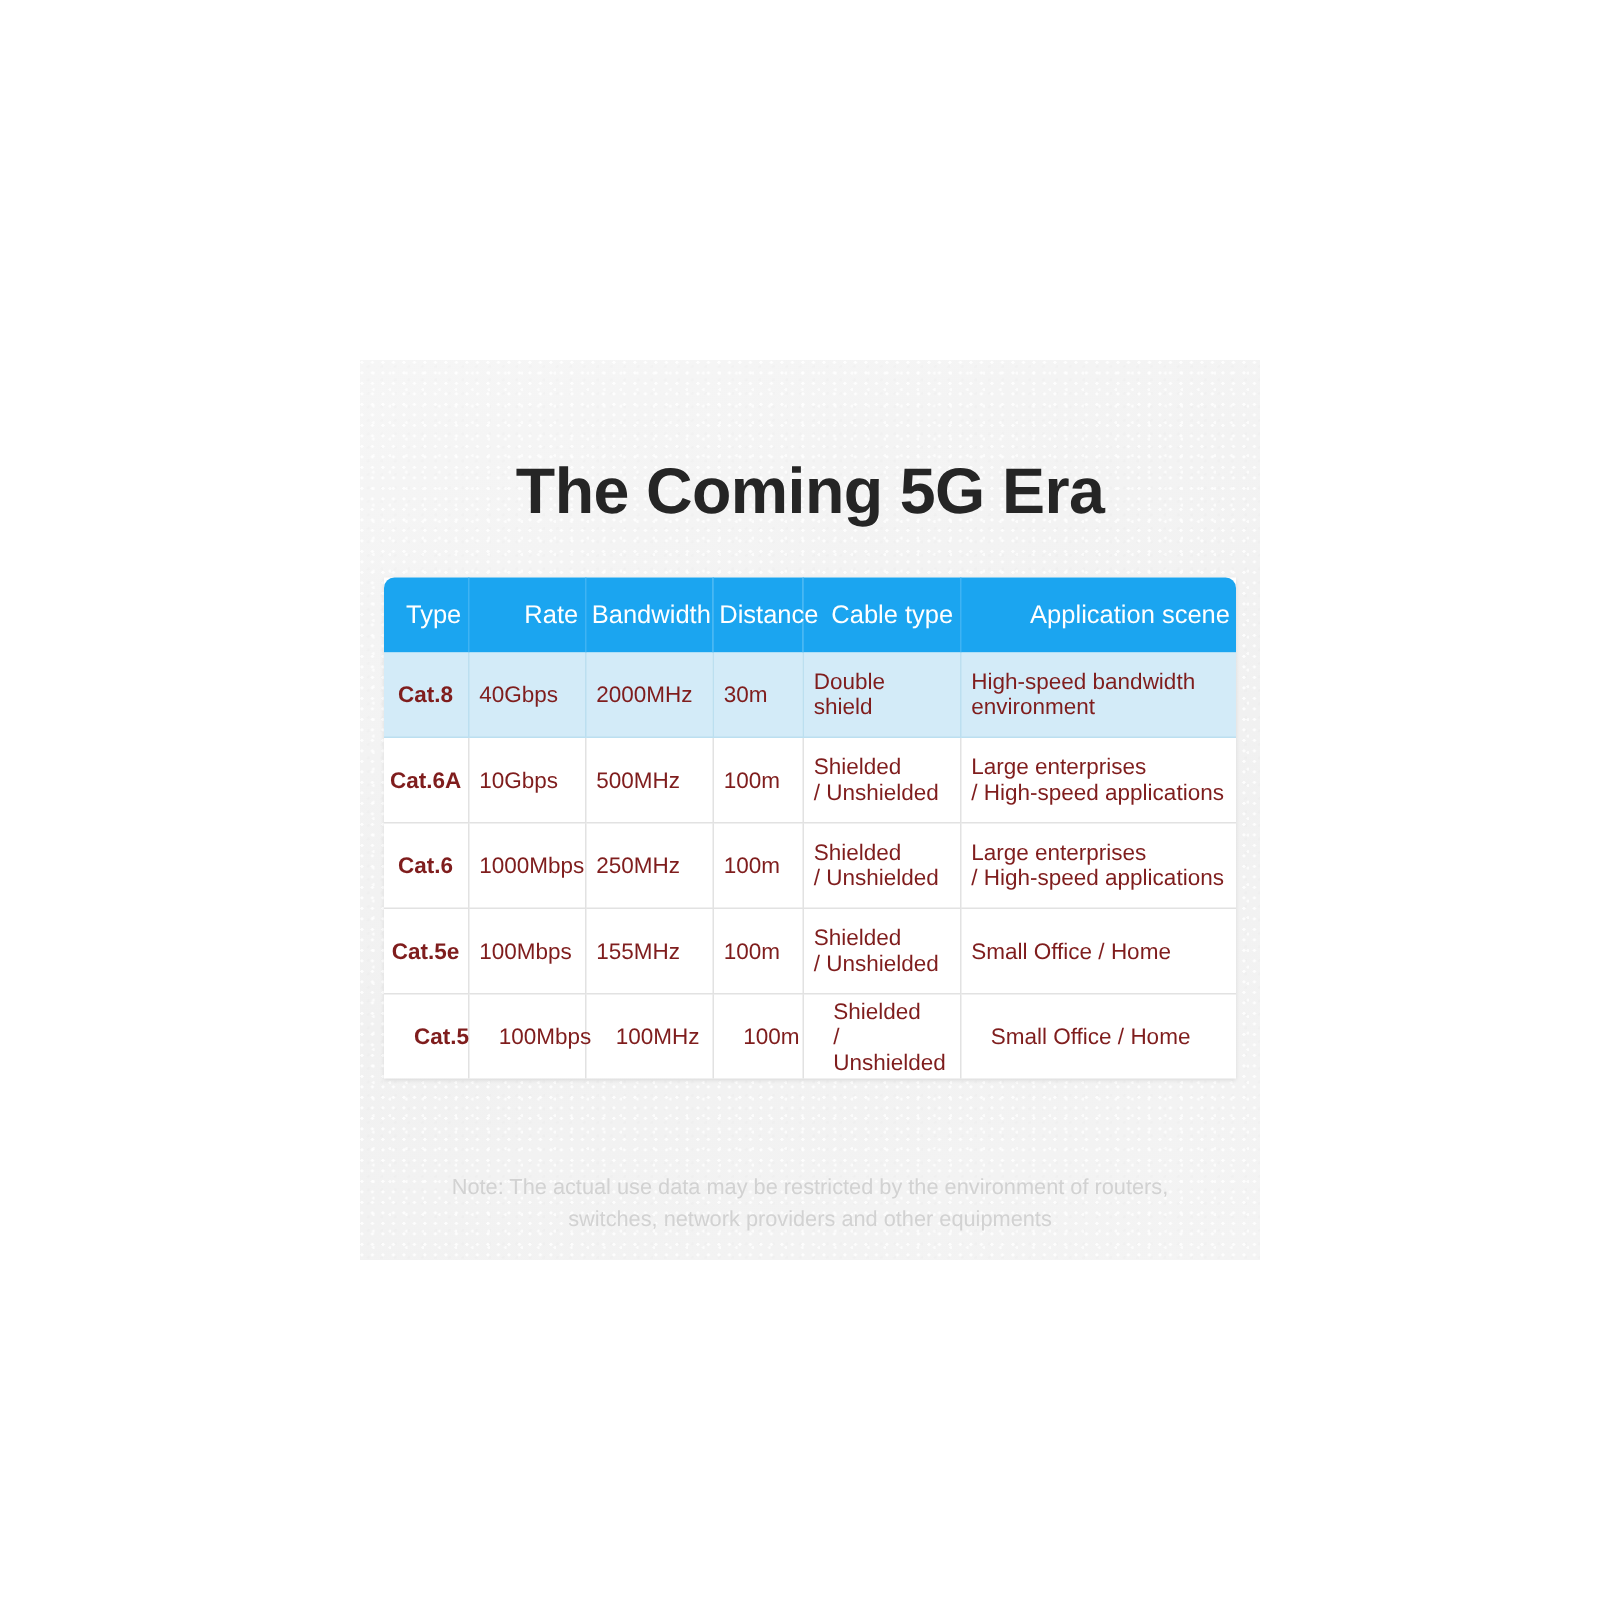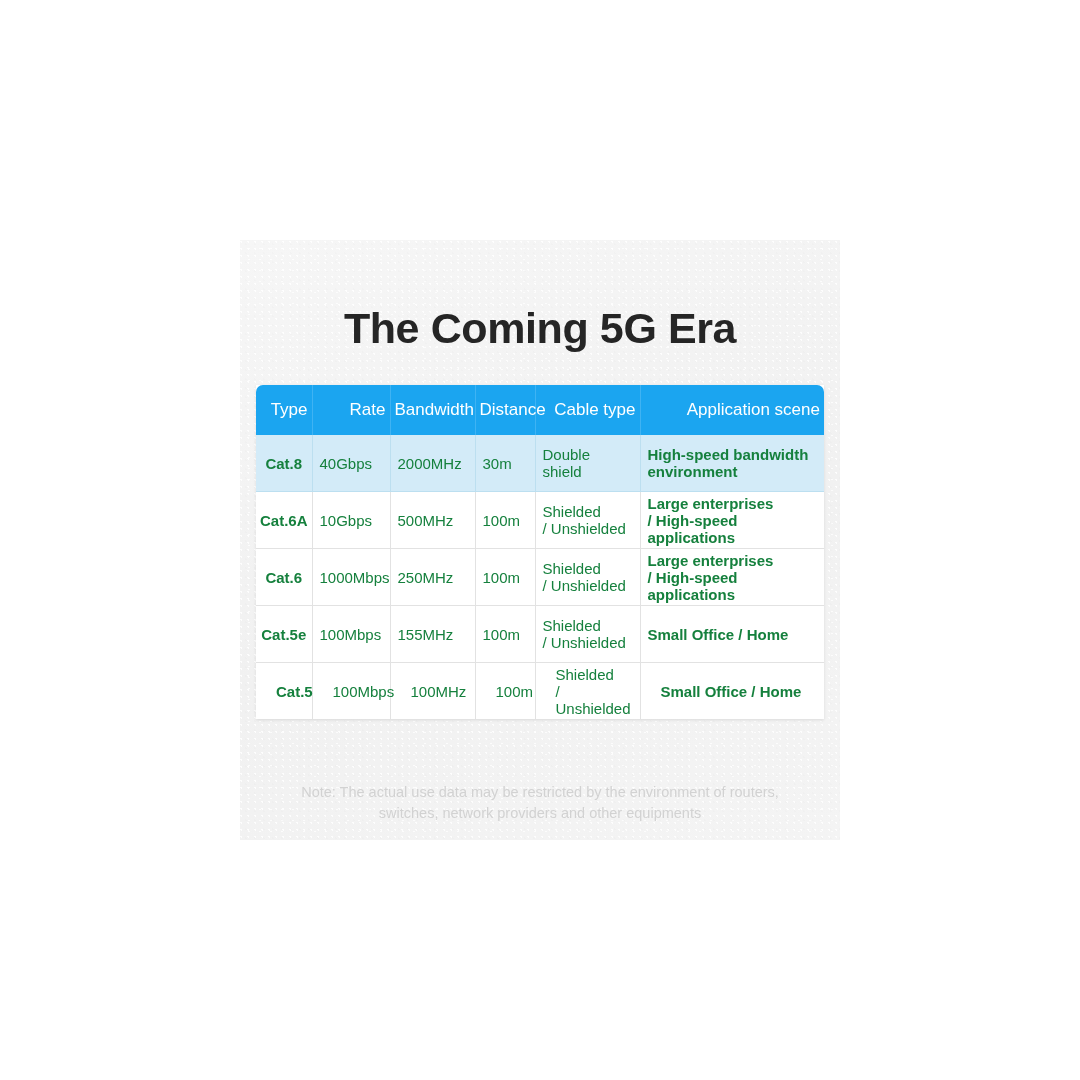--- a/index.html
+++ b/index.html
@@ -87,28 +87,28 @@
     white-space: nowrap;
     vertical-align: middle;
   }
   table.spec thead th:last-child { border-right: none; margin-left: 28px; }
   table.spec thead th:first-child { border-top-left-radius: 7px; }
   table.spec thead th:last-child  { border-top-right-radius: 7px; }
 
   table.spec tbody td {
     height: 52px;
     font-size: 15px;
-    color: #15803d;
+    color: #7f1d1d;
     border-right: 1px solid #e2e2e2;
     border-bottom: 1px solid #e2e2e2;
     padding: 2px 7px;
     vertical-align: middle;
     line-height: 17px;
   }
-  table.spec tbody td:last-child  { border-right: none; font-weight: bold; }
+  table.spec tbody td:last-child  { border-right: none; }
   table.spec tbody tr:last-child td { border-bottom: none; padding-left: 20px; }
 
   table.spec tbody td.cell-type {
     text-align: center;
     font-weight: bold;
     font-size: 15px;
     padding: 2px 3px;
     white-space: nowrap;
   }
   table.spec tbody td.cell-rate,

